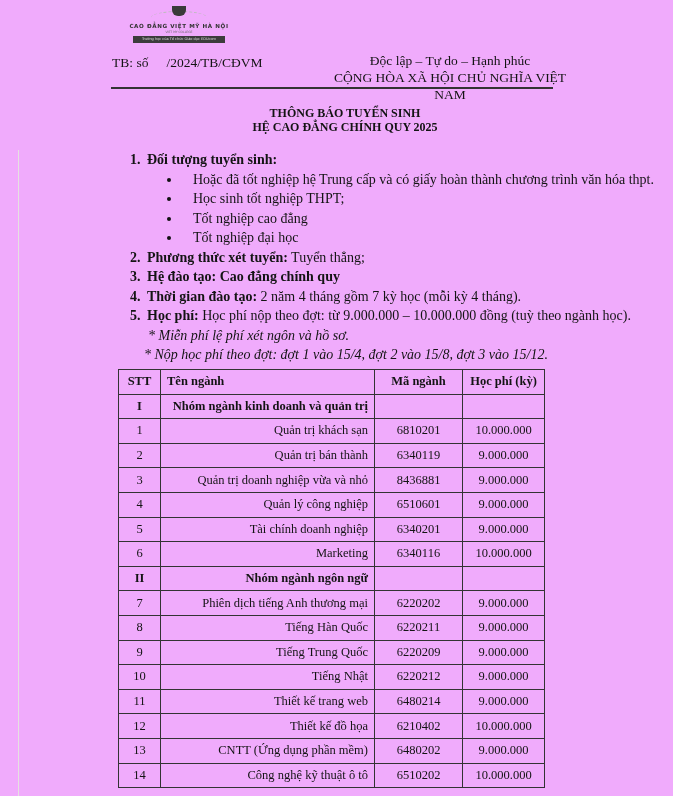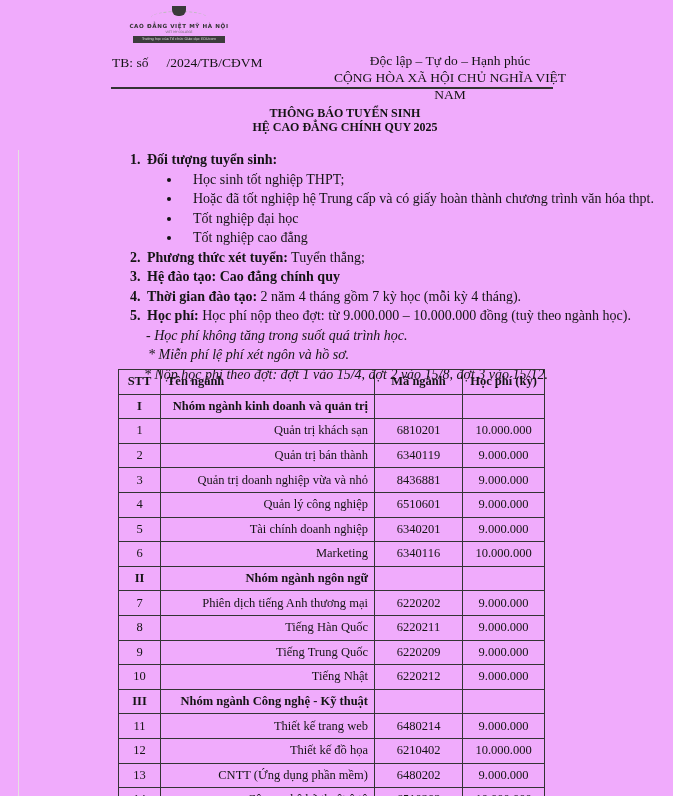--- a/index.html
+++ b/index.html
@@ -86,39 +86,38 @@
   <div class="title">
     <div>THÔNG BÁO TUYỂN SINH</div>
     <div>HỆ CAO ĐẲNG CHÍNH QUY 2025</div>
   </div>
 
   <div class="sections">
     <div class="sec">
       <span class="num">1.</span><b>Đối tượng tuyển sinh:</b>
     </div>
     <ul class="bullets">
+      <li><i class="dot"></i><span class="txt">Hoặc đã tốt nghiệp hệ Trung cấp và có giấy hoàn thành chương trình văn hóa thpt.</span></li>
       <li><i class="dot"></i><span class="txt">Học sinh tốt nghiệp THPT;</span></li>
-      <li><i class="dot"></i><span class="txt">Hoặc đã tốt nghiệp hệ Trung cấp và có giấy hoàn thành chương trình văn hóa thpt.</span></li>
+      <li><i class="dot"></i><span class="txt">Tốt nghiệp cao đẳng</span></li>
       <li><i class="dot"></i><span class="txt">Tốt nghiệp đại học</span></li>
-      <li><i class="dot"></i><span class="txt">Tốt nghiệp cao đẳng</span></li>
     </ul>
     <div class="sec">
       <span class="num">2.</span><b>Phương thức xét tuyển:</b><span> Tuyển thẳng;</span>
     </div>
     <div class="sec">
       <span class="num">3.</span><b>Hệ đào tạo: Cao đẳng chính quy</b>
     </div>
     <div class="sec">
       <span class="num">4.</span><b>Thời gian đào tạo:</b><span> 2 năm 4 tháng gồm 7 kỳ học (mỗi kỳ 4 tháng).</span>
     </div>
     <div class="sec">
       <span class="num">5.</span><b>Học phí:</b><span> Học phí nộp theo đợt: từ 9.000.000 – 10.000.000 đồng (tuỳ theo ngành học).</span>
     </div>
     <div class="notes">
-      <div class="n1">- Học phí không tăng trong suốt quá trình học.</div>
       <div class="n2">* Miễn phí lệ phí xét ngôn và hồ sơ.</div>
       <div class="n3">* Nộp học phí theo đợt: đợt 1 vào 15/4, đợt 2 vào 15/8, đợt 3 vào 15/12.</div>
     </div>
   </div>
 
   <table class="majors">
     <thead>
       <tr>
         <th class="c-stt">STT</th>
         <th class="c-name">Tên ngành</th>
@@ -192,26 +191,20 @@
           <td class="c-name">Tiếng Trung Quốc</td>
           <td class="c-code">6220209</td>
           <td class="c-fee">9.000.000</td>
         </tr>
         <tr>
           <td class="c-stt">10</td>
           <td class="c-name">Tiếng Nhật</td>
           <td class="c-code">6220212</td>
           <td class="c-fee">9.000.000</td>
         </tr>
-        <tr class="group">
-          <td class="c-stt">III</td>
-          <td class="c-name">Nhóm ngành Công nghệ - Kỹ thuật</td>
-          <td class="c-code"></td>
-          <td class="c-fee"></td>
-        </tr>
         <tr>
           <td class="c-stt">11</td>
           <td class="c-name">Thiết kế trang web</td>
           <td class="c-code">6480214</td>
           <td class="c-fee">9.000.000</td>
         </tr>
         <tr>
           <td class="c-stt">12</td>
           <td class="c-name">Thiết kế đồ họa</td>
           <td class="c-code">6210402</td>

